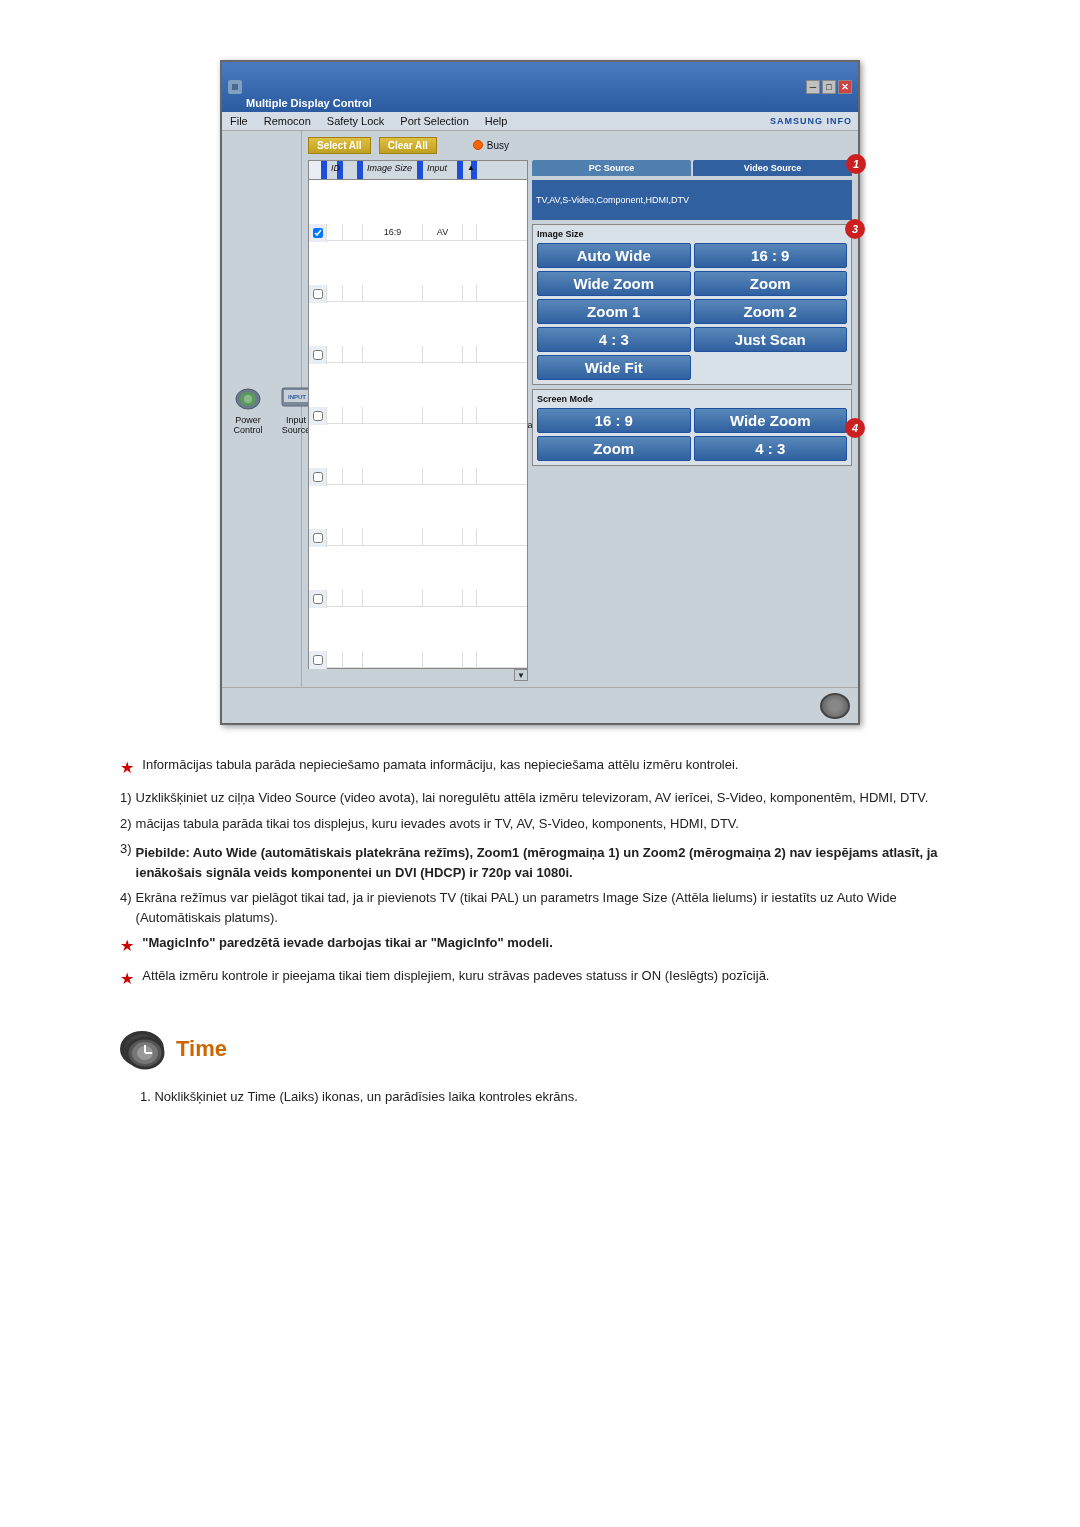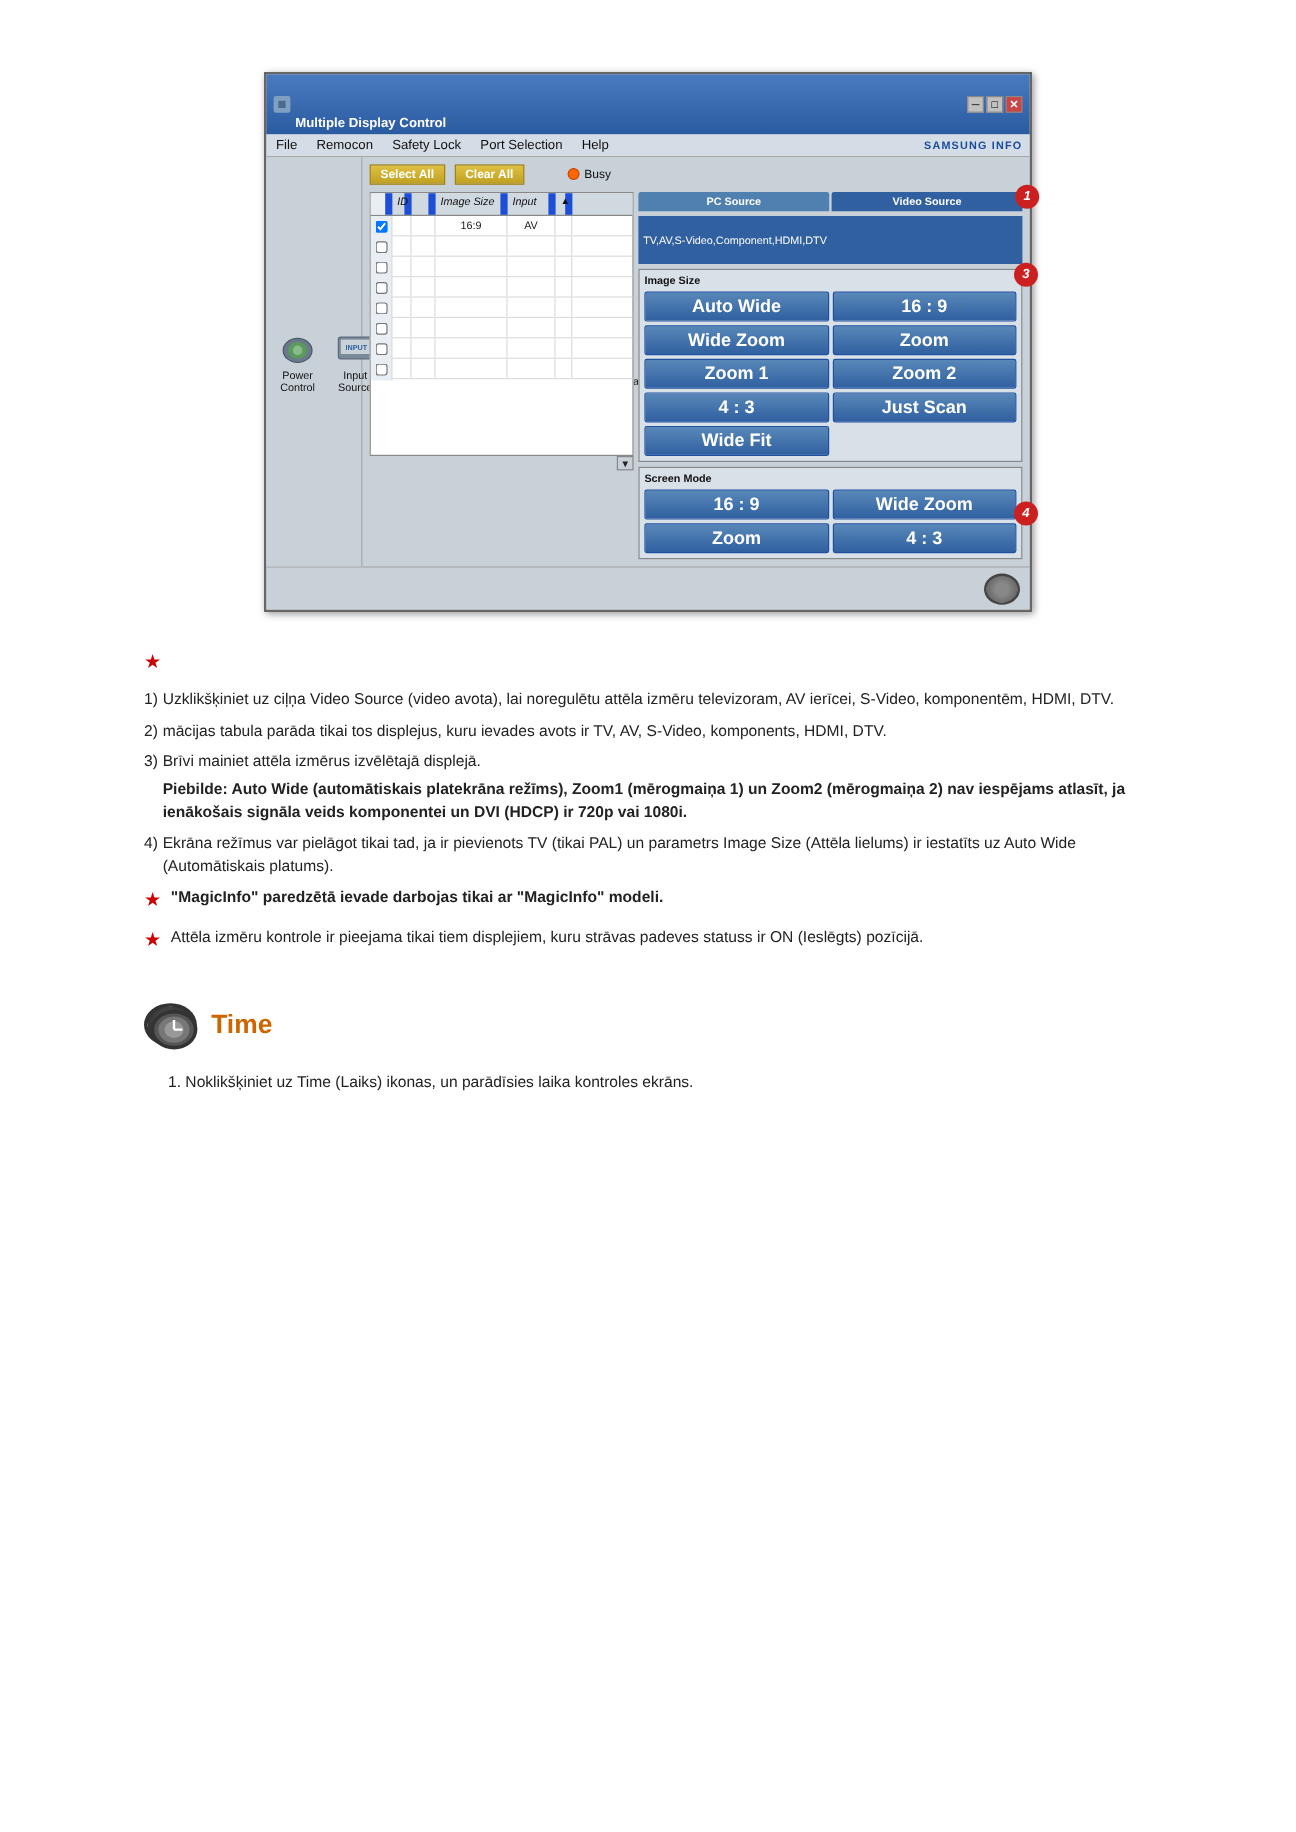--- a/index.html
+++ b/index.html
@@ -221,20 +221,21 @@
       border-right: 6px solid #1d4ed8;
       font-size: 9px;
       color: #111;
       font-style: italic;
     }
 
     .sw-table-row {
       display: flex;
       border-bottom: 1px solid #ddd;
       height: 17px;
+      margin-top: 44px;
     }
 
     .sw-table-cell {
       border-right: 1px solid #ddd;
       display: flex;
       align-items: center;
       justify-content: center;
       font-size: 9px;
     }
 
@@ -718,38 +719,38 @@
       <div class="sw-window-footer">
         <div class="sw-footer-btn"></div>
       </div>
     </div>
   </div>
 
   <div class="content-section">
 
     <div class="star-item">
       <span class="star-sym">★</span>
+      <span>Informācijas tabula parāda nepieciešamo pamata informāciju, kas nepieciešama attēlu izmēru kontrolei.</span>
     </div>
 
     <div class="numbered-item">
       <span class="num-label">1)</span>
       <div class="num-content">
         <div>Uzklikšķiniet uz ciļņa Video Source (video avota), lai noregulētu attēla izmēru televizoram, AV ierīcei, S-Video, komponentēm, HDMI, DTV.</div>
       </div>
     </div>
 
     <div class="numbered-item">
       <span class="num-label">2)</span>
       <div class="num-content">mācijas tabula parāda tikai tos displejus, kuru ievades avots ir TV, AV, S-Video, komponents, HDMI, DTV.</div>
     </div>
 
     <div class="numbered-item">
       <span class="num-label">3)</span>
       <div class="num-content">
-        <div>Brīvi mainiet attēla izmērus izvēlētajā displejā.</div>
         <div class="note-bold" style="margin-top:4px;">Piebilde: Auto Wide (automātiskais platekrāna režīms), Zoom1 (mērogmaiņa 1) un Zoom2 (mērogmaiņa 2) nav iespējams atlasīt, ja ienākošais signāla veids komponentei un DVI (HDCP) ir 720p vai 1080i.</div>
       </div>
     </div>
 
     <div class="numbered-item">
       <span class="num-label">4)</span>
       <div class="num-content">Ekrāna režīmus var pielāgot tikai tad, ja ir pievienots TV (tikai PAL) un parametrs Image Size (Attēla lielums) ir iestatīts uz Auto Wide (Automātiskais platums).</div>
     </div>
 
     <div class="star-item">

